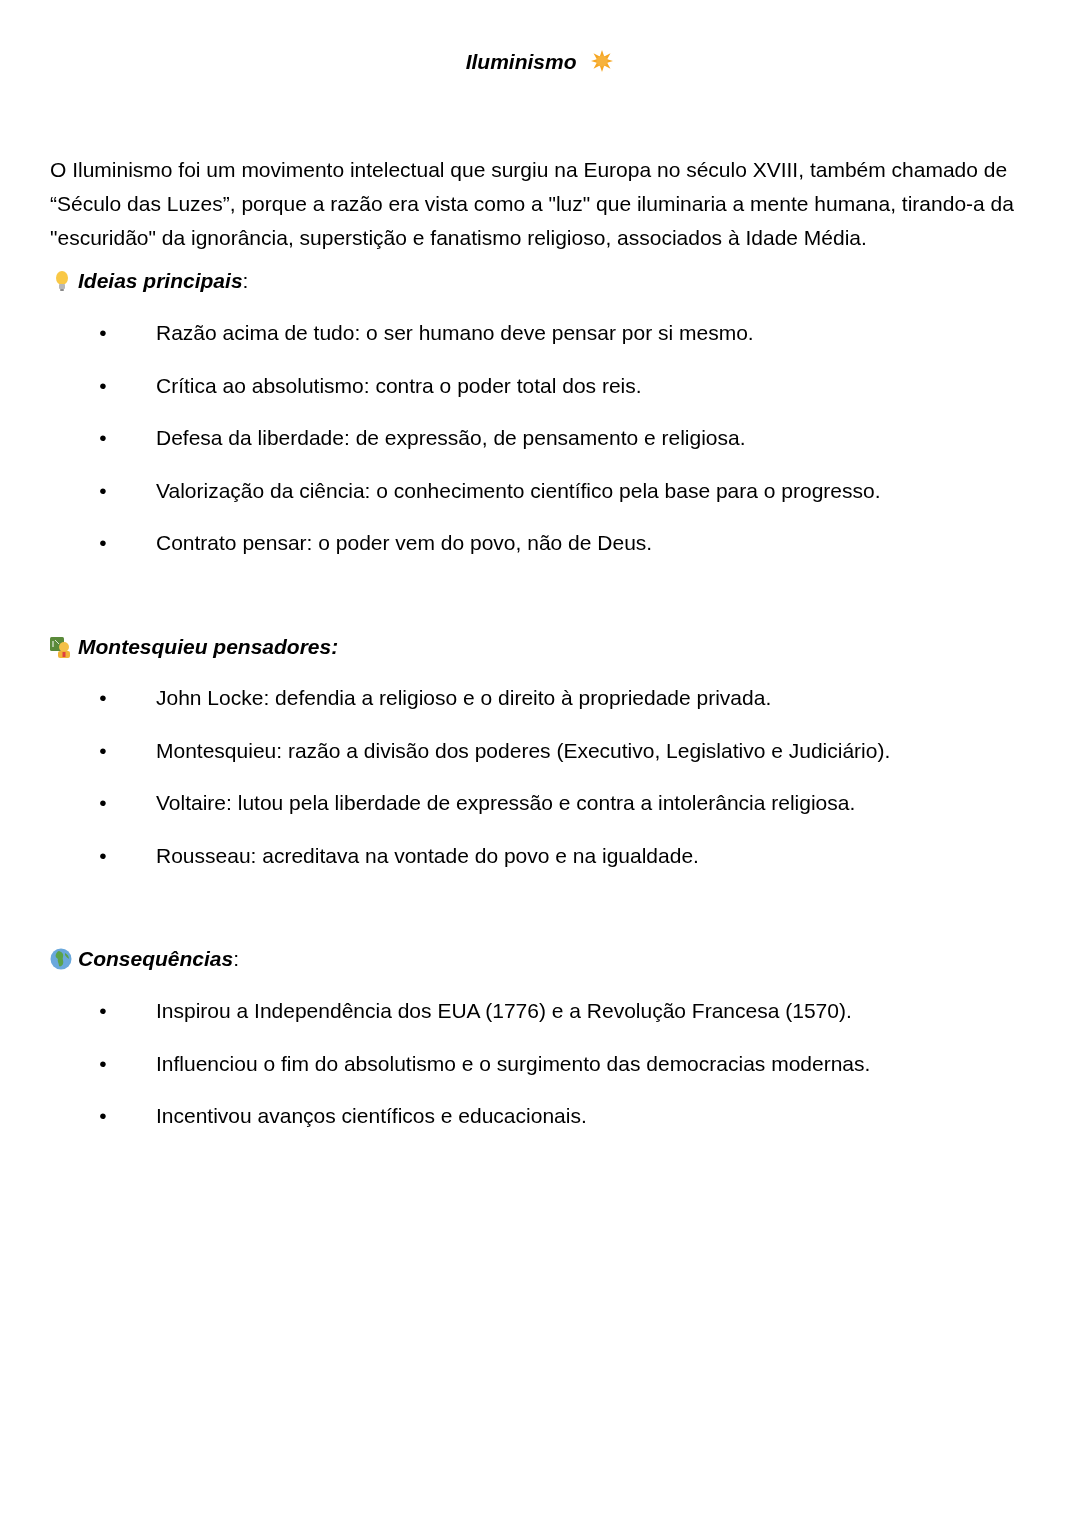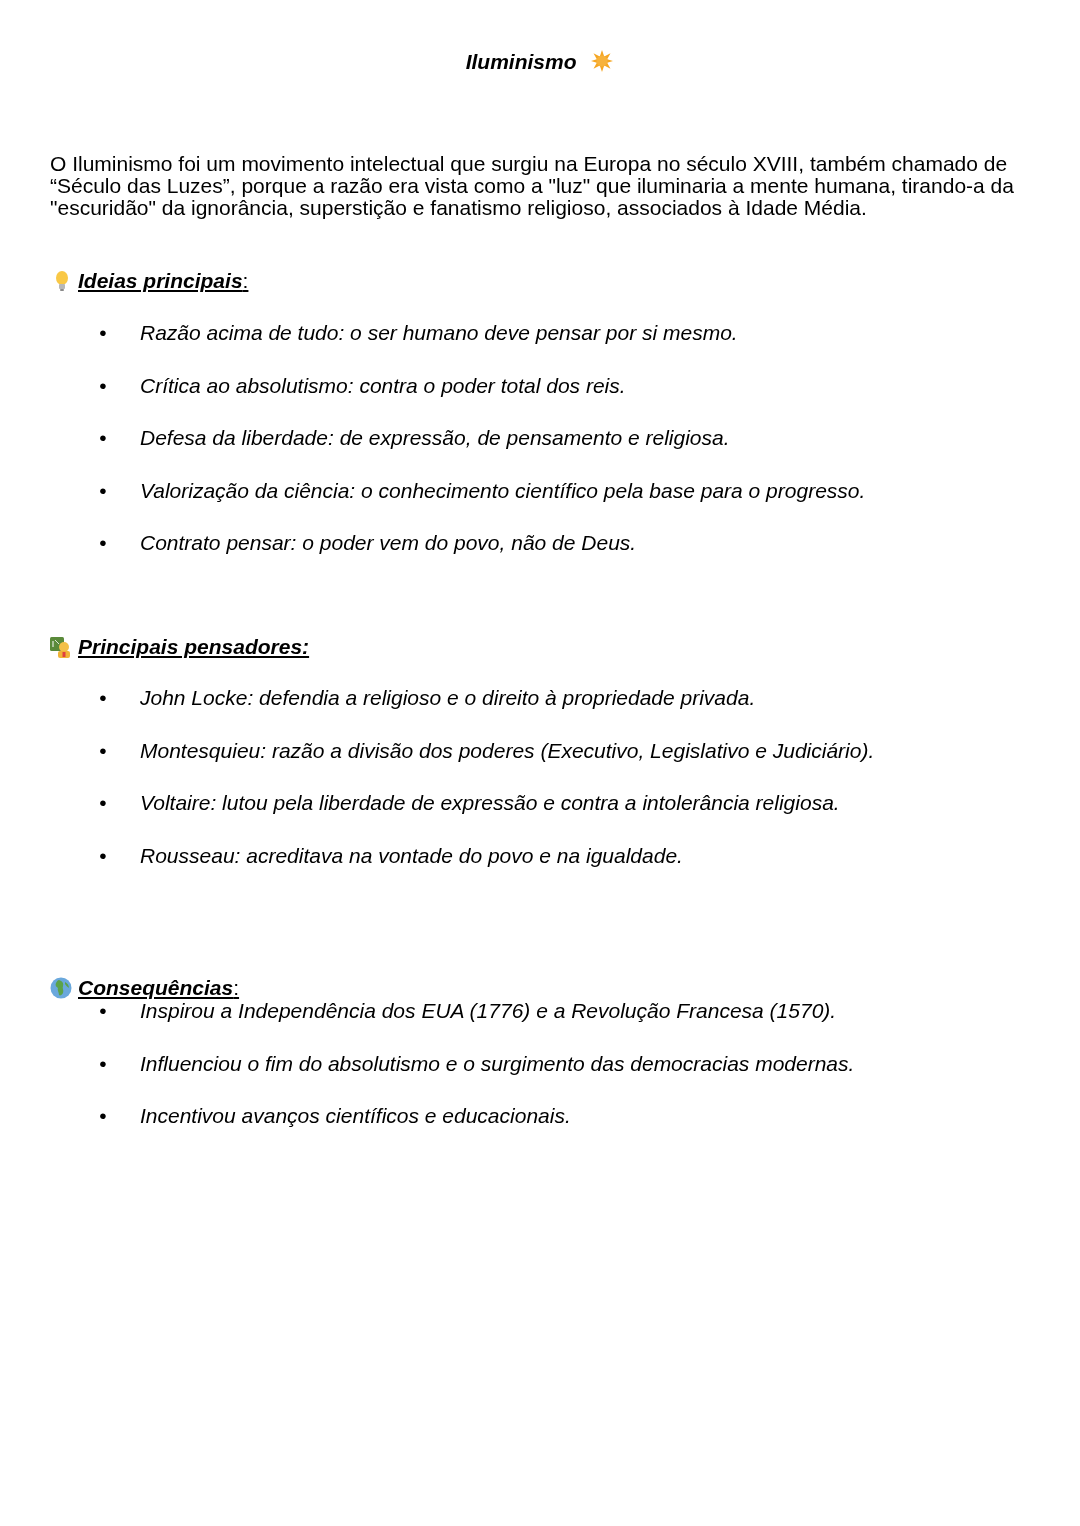--- a/index.html
+++ b/index.html
@@ -34,32 +34,31 @@
       height: 24px;
       position: relative;
       top: -2px;
     }
     .intro {
       position: absolute;
       top: 153px;
       left: 50px;
       width: 990px;
       font-size: 21px;
-      line-height: 22px;
+      line-height: 34px;
       margin: 0;
     }
     .section-heading {
       position: absolute;
       left: 50px;
       font-size: 21px;
       line-height: 28px;
       margin: 0;
       display: flex;
       align-items: center;
-      text-decoration: underline;
     }
     .section-heading .h-icon {
       width: 22px;
       height: 22px;
       margin-right: 6px;
       display: inline-block;
       flex: 0 0 auto;
     }
     .section-heading .h-text {
       font-weight: bold;
@@ -84,24 +83,23 @@
     }
     .bullet-list .bullet {
       position: absolute;
       left: 96px;
       top: 0;
       width: 14px;
       text-align: center;
     }
     .bullet-list .item-text {
       position: absolute;
-      left: 140px;
+      left: 156px;
       top: 0;
       white-space: nowrap;
-      font-style: italic;
     }
   </style>
 </head>
 <body>
 
 <div class="page-title">
   <span>Iluminismo</span>
   <span class="title-icon">
     <svg width="24" height="24" viewBox="0 0 24 24">
       <polygon points="12,1 14.2,7.6 20.5,4.2 17.2,10.2 23,12 17.2,13.8 20.5,19.8 14.2,16.4 12,23 9.8,16.4 3.5,19.8 6.8,13.8 1,12 6.8,10.2 3.5,4.2 9.8,7.6" fill="#f5a623"></polygon>
@@ -150,21 +148,21 @@
   <span class="h-icon">
     <svg width="22" height="22" viewBox="0 0 22 22">
       <rect x="0" y="1" width="14" height="14" rx="1.5" fill="#5a8a3a"></rect>
       <line x1="3" y1="5" x2="3" y2="11" stroke="#ffffff" stroke-width="1"></line>
       <line x1="5" y1="4" x2="9" y2="8" stroke="#ffffff" stroke-width="0.8"></line>
       <circle cx="14" cy="11" r="5" fill="#f3c04a"></circle>
       <rect x="8" y="15" width="12" height="7" rx="2" fill="#f0b338"></rect>
       <rect x="12.5" y="16" width="3" height="5" fill="#e04040"></rect>
     </svg>
   </span>
-  <span class="h-text">Principais pensadores:</span>
+  <span class="h-text">Montesquieu pensadores:</span>
     <span class="h-colon"></span>
 </h2>
 <ul class="bullet-list" style="top:684px;">
   <li>
       <span class="bullet">•</span>
       <span class="item-text">John Locke: defendia a religioso e o direito à propriedade privada.</span>
     </li>
   <li>
       <span class="bullet">•</span>
       <span class="item-text">Montesquieu: razão a divisão dos poderes (Executivo, Legislativo e Judiciário).</span>
@@ -172,21 +170,21 @@
   <li>
       <span class="bullet">•</span>
       <span class="item-text">Voltaire: lutou pela liberdade de expressão e contra a intolerância religiosa.</span>
     </li>
   <li>
       <span class="bullet">•</span>
       <span class="item-text">Rousseau: acreditava na vontade do povo e na igualdade.</span>
     </li>
 </ul>
 
-<h2 class="section-heading" style="top:974px;">
+<h2 class="section-heading" style="top:945px;">
   <span class="h-icon">
     <svg width="22" height="22" viewBox="0 0 22 22">
       <circle cx="11" cy="11" r="10.5" fill="#6aa8dc"></circle>
       <path d="M9 3 C12 4 14 6 13 9 C12 11 14 13 13 16 C12 18 10 19 9 18 C9 15 7 13 8 11 C6 10 5 8 6 6 C7 4 8 3 9 3 Z" fill="#5ba34a"></path>
       <path d="M15 5 C17 6 19 8 19 11 C18 10 16 9 15 7 Z" fill="#5ba34a"></path>
     </svg>
   </span>
   <span class="h-text">Consequências</span>
     <span class="h-colon">:</span>
 </h2>

